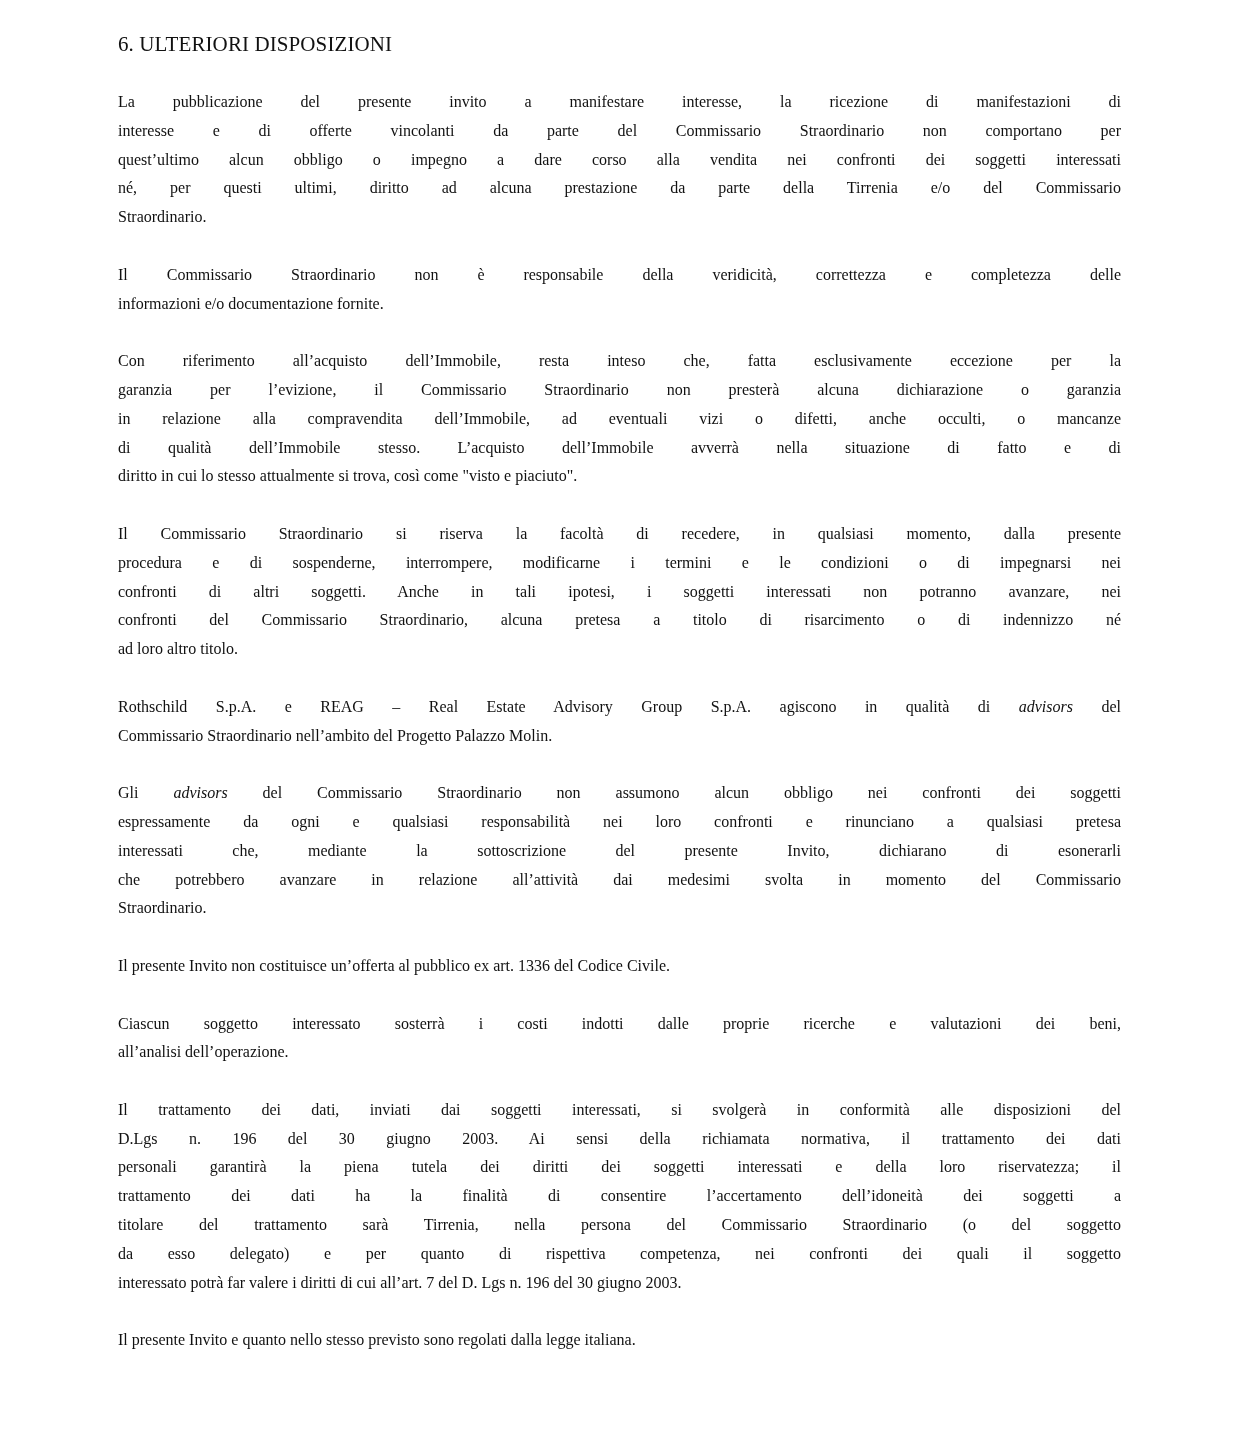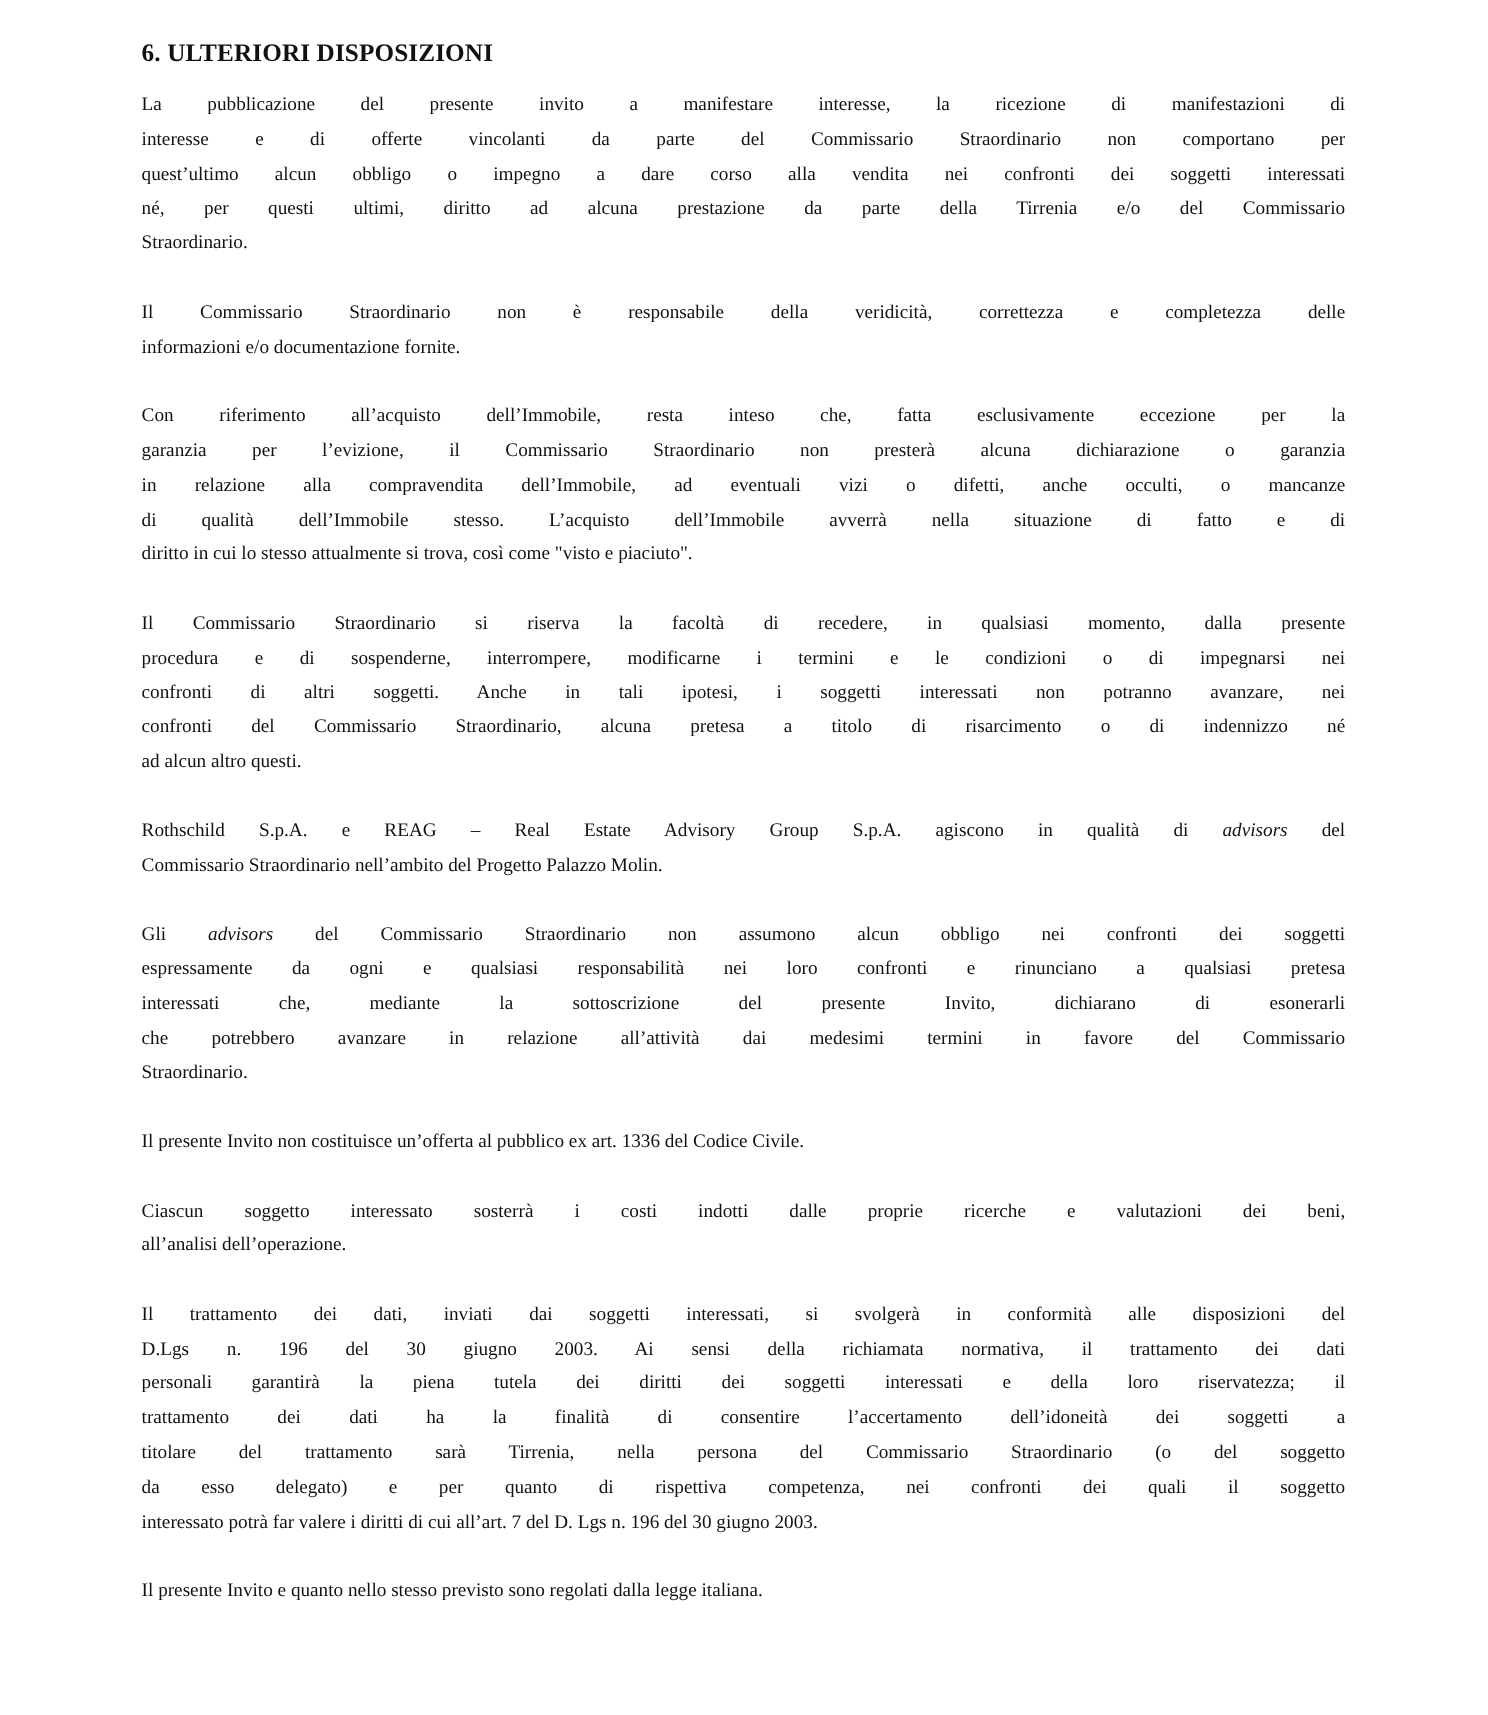--- a/index.html
+++ b/index.html
@@ -3,22 +3,22 @@
 <meta charset="utf-8">
 <style>
   html, body { margin: 0; padding: 0; background: #ffffff; }
   body {
     width: 1240px; height: 1429px; position: relative; overflow: hidden;
     font-family: "Liberation Serif", "DejaVu Serif", serif;
     color: #111111;
   }
   .page { position: absolute; left: 118px; top: 30px; width: 1003px; }
   .heading {
-    font-weight: bold; font-size: 21px; line-height: 29px;
-    margin: 0 0 15px 0; letter-spacing: 0.1px;
+    font-weight: normal; font-size: 21px; line-height: 29px;
+    margin: 0 0 29px 0; letter-spacing: 0.1px;
   }
   .para { margin: 0 0 28.8px 0; }
   .line {
     font-size: 16px; line-height: 28.8px; height: 28.8px;
     white-space: nowrap; text-align: justify; text-align-last: justify;
     overflow: visible;
   }
   .line.last { text-align-last: left; }
   em { font-style: italic; }
 </style>
@@ -47,33 +47,33 @@
     <div class="line">in relazione alla compravendita dell’Immobile, ad eventuali vizi o difetti, anche occulti, o mancanze</div>
     <div class="line">di qualità dell’Immobile stesso. L’acquisto dell’Immobile avverrà nella situazione di fatto e di</div>
     <div class="line last">diritto in cui lo stesso attualmente si trova, così come "visto e piaciuto".</div>
   </div>
 
   <div class="para">
     <div class="line">Il Commissario Straordinario si riserva la facoltà di recedere, in qualsiasi momento, dalla presente</div>
     <div class="line">procedura e di sospenderne, interrompere, modificarne i termini e le condizioni o di impegnarsi nei</div>
     <div class="line">confronti di altri soggetti. Anche in tali ipotesi, i soggetti interessati non potranno avanzare, nei</div>
     <div class="line">confronti del Commissario Straordinario, alcuna pretesa a titolo di risarcimento o di indennizzo né</div>
-    <div class="line last">ad alcun altro questi.</div>
+    <div class="line last">ad loro altro titolo.</div>
   </div>
 
   <div class="para">
     <div class="line"><span>Rothschild S.p.A. e REAG – Real Estate Advisory Group S.p.A. agiscono in qualità di </span><em>advisors</em><span> del</span></div>
     <div class="line last">Commissario Straordinario nell’ambito del Progetto Palazzo Molin.</div>
   </div>
 
   <div class="para">
     <div class="line"><span>Gli </span><em>advisors</em><span> del Commissario Straordinario non assumono alcun obbligo nei confronti dei soggetti</span></div>
     <div class="line">espressamente da ogni e qualsiasi responsabilità nei loro confronti e rinunciano a qualsiasi pretesa</div>
     <div class="line">interessati che, mediante la sottoscrizione del presente Invito, dichiarano di esonerarli</div>
-    <div class="line">che potrebbero avanzare in relazione all’attività dai medesimi termini in favore del Commissario</div>
+    <div class="line">che potrebbero avanzare in relazione all’attività dai medesimi svolta in momento del Commissario</div>
     <div class="line last">Straordinario.</div>
   </div>
 
   <div class="para">
     <div class="line last">Il presente Invito non costituisce un’offerta al pubblico ex art. 1336 del Codice Civile.</div>
   </div>
 
   <div class="para">
     <div class="line">Ciascun soggetto interessato sosterrà i costi indotti dalle proprie ricerche e valutazioni dei beni,</div>
     <div class="line last">all’analisi dell’operazione.</div>

